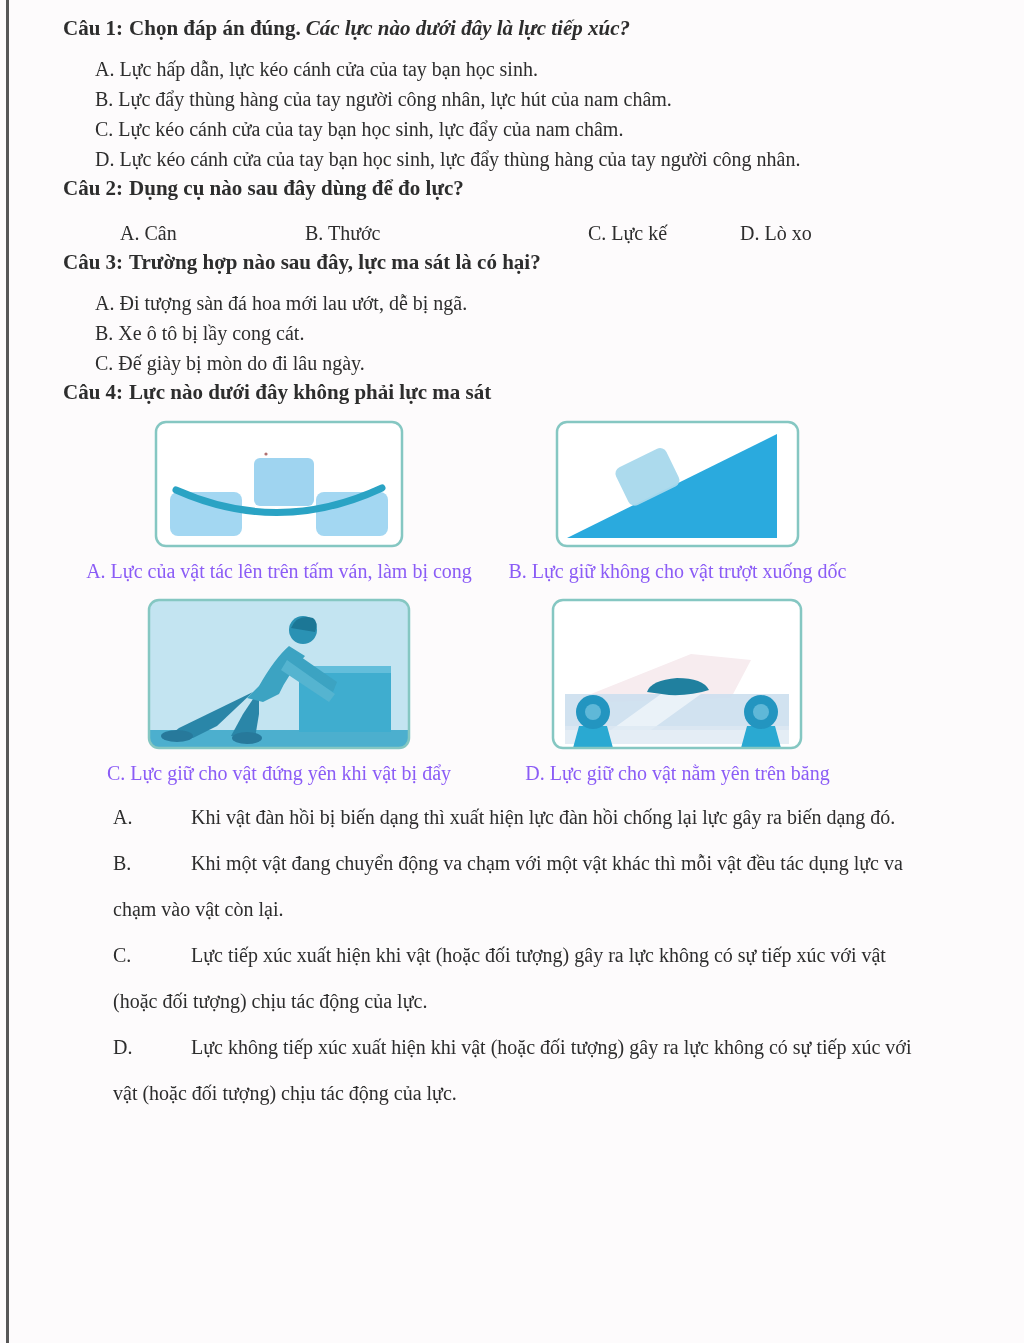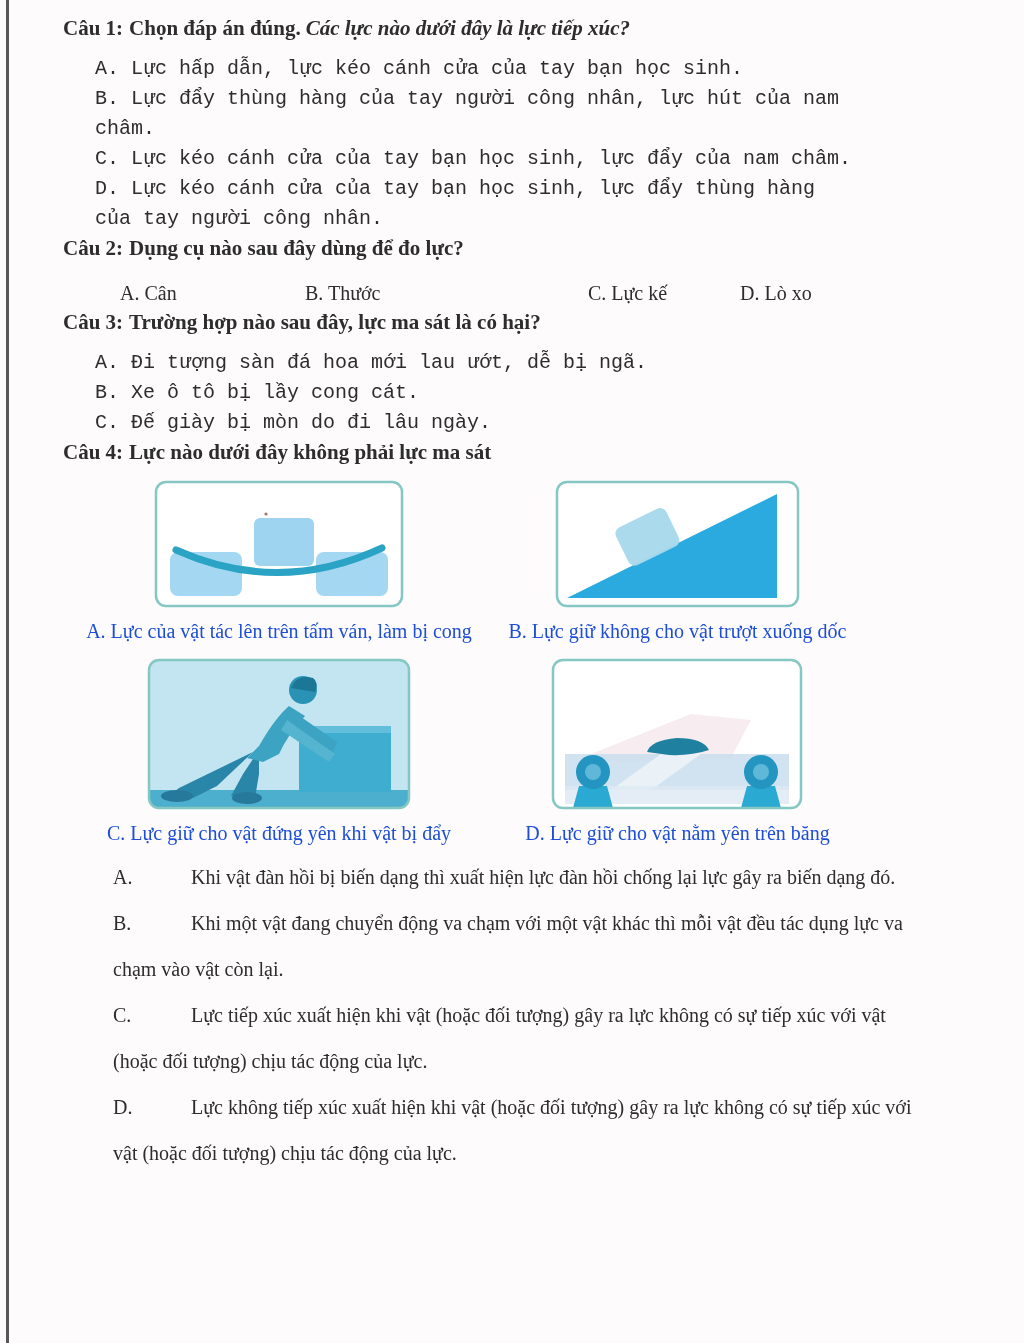--- a/index.html
+++ b/index.html
@@ -18,37 +18,37 @@
     position:absolute;left:0;top:0;width:904px;height:1343px;
     padding:14px 44px 0 63px;box-sizing:border-box;
     filter:blur(0.3px);
   }
   h3.qh{
     margin:0;font-size:21px;line-height:28px;font-weight:bold;
   }
   h3.qh .qnum{margin-right:6px;}
   h3.qh em{font-style:italic;margin-left:5px;}
   .opts{margin:12px 0 0 32px;}
-  .opts p{margin:0;font-size:20px;line-height:30px;font-family:Liberation Mono, monospace;}
+  .opts p{margin:0;font-size:20px;line-height:30px;}
   .opts-row{margin:16px 0 0 32px;display:flex;font-size:20px;line-height:30px;}
   .o2a{width:185px;margin-left:25px;}
   .o2b{width:210px;}
   .o2c{width:225px;text-align:center;}
   .mt26{margin-top:26px;}
   .mt18{margin-top:18px;}
   .mt14{margin-top:14px;}
   .mt8{margin-top:8px;}
   
   .figrow{display:flex;margin-top:14px;}
   .figrow.r2{margin-top:12px;}
   .figcell{margin:0;width:497px;text-align:center;}
   .figcell.right{width:420px;}
   .figcell svg{display:block;margin:0 auto;}
   .figbox{stroke:#85c7c2;stroke-width:2.5;fill:#ffffff;}
-  figcaption{font-size:20px;line-height:30px;margin-top:8px;color:#1d4ed8;}
+  figcaption{font-size:20px;line-height:30px;margin-top:8px;color:#8b5cf6;}
   .cap2{line-height:30px;}
   
   .opts5{margin:6px 0 0 50px;width:805px;font-size:20px;line-height:46px;}
   .opt5{margin:0;}
   .l5{display:inline-block;width:78px;}
 </style>
 </head>
 <body>
 
 <div class="edge-line"></div>

